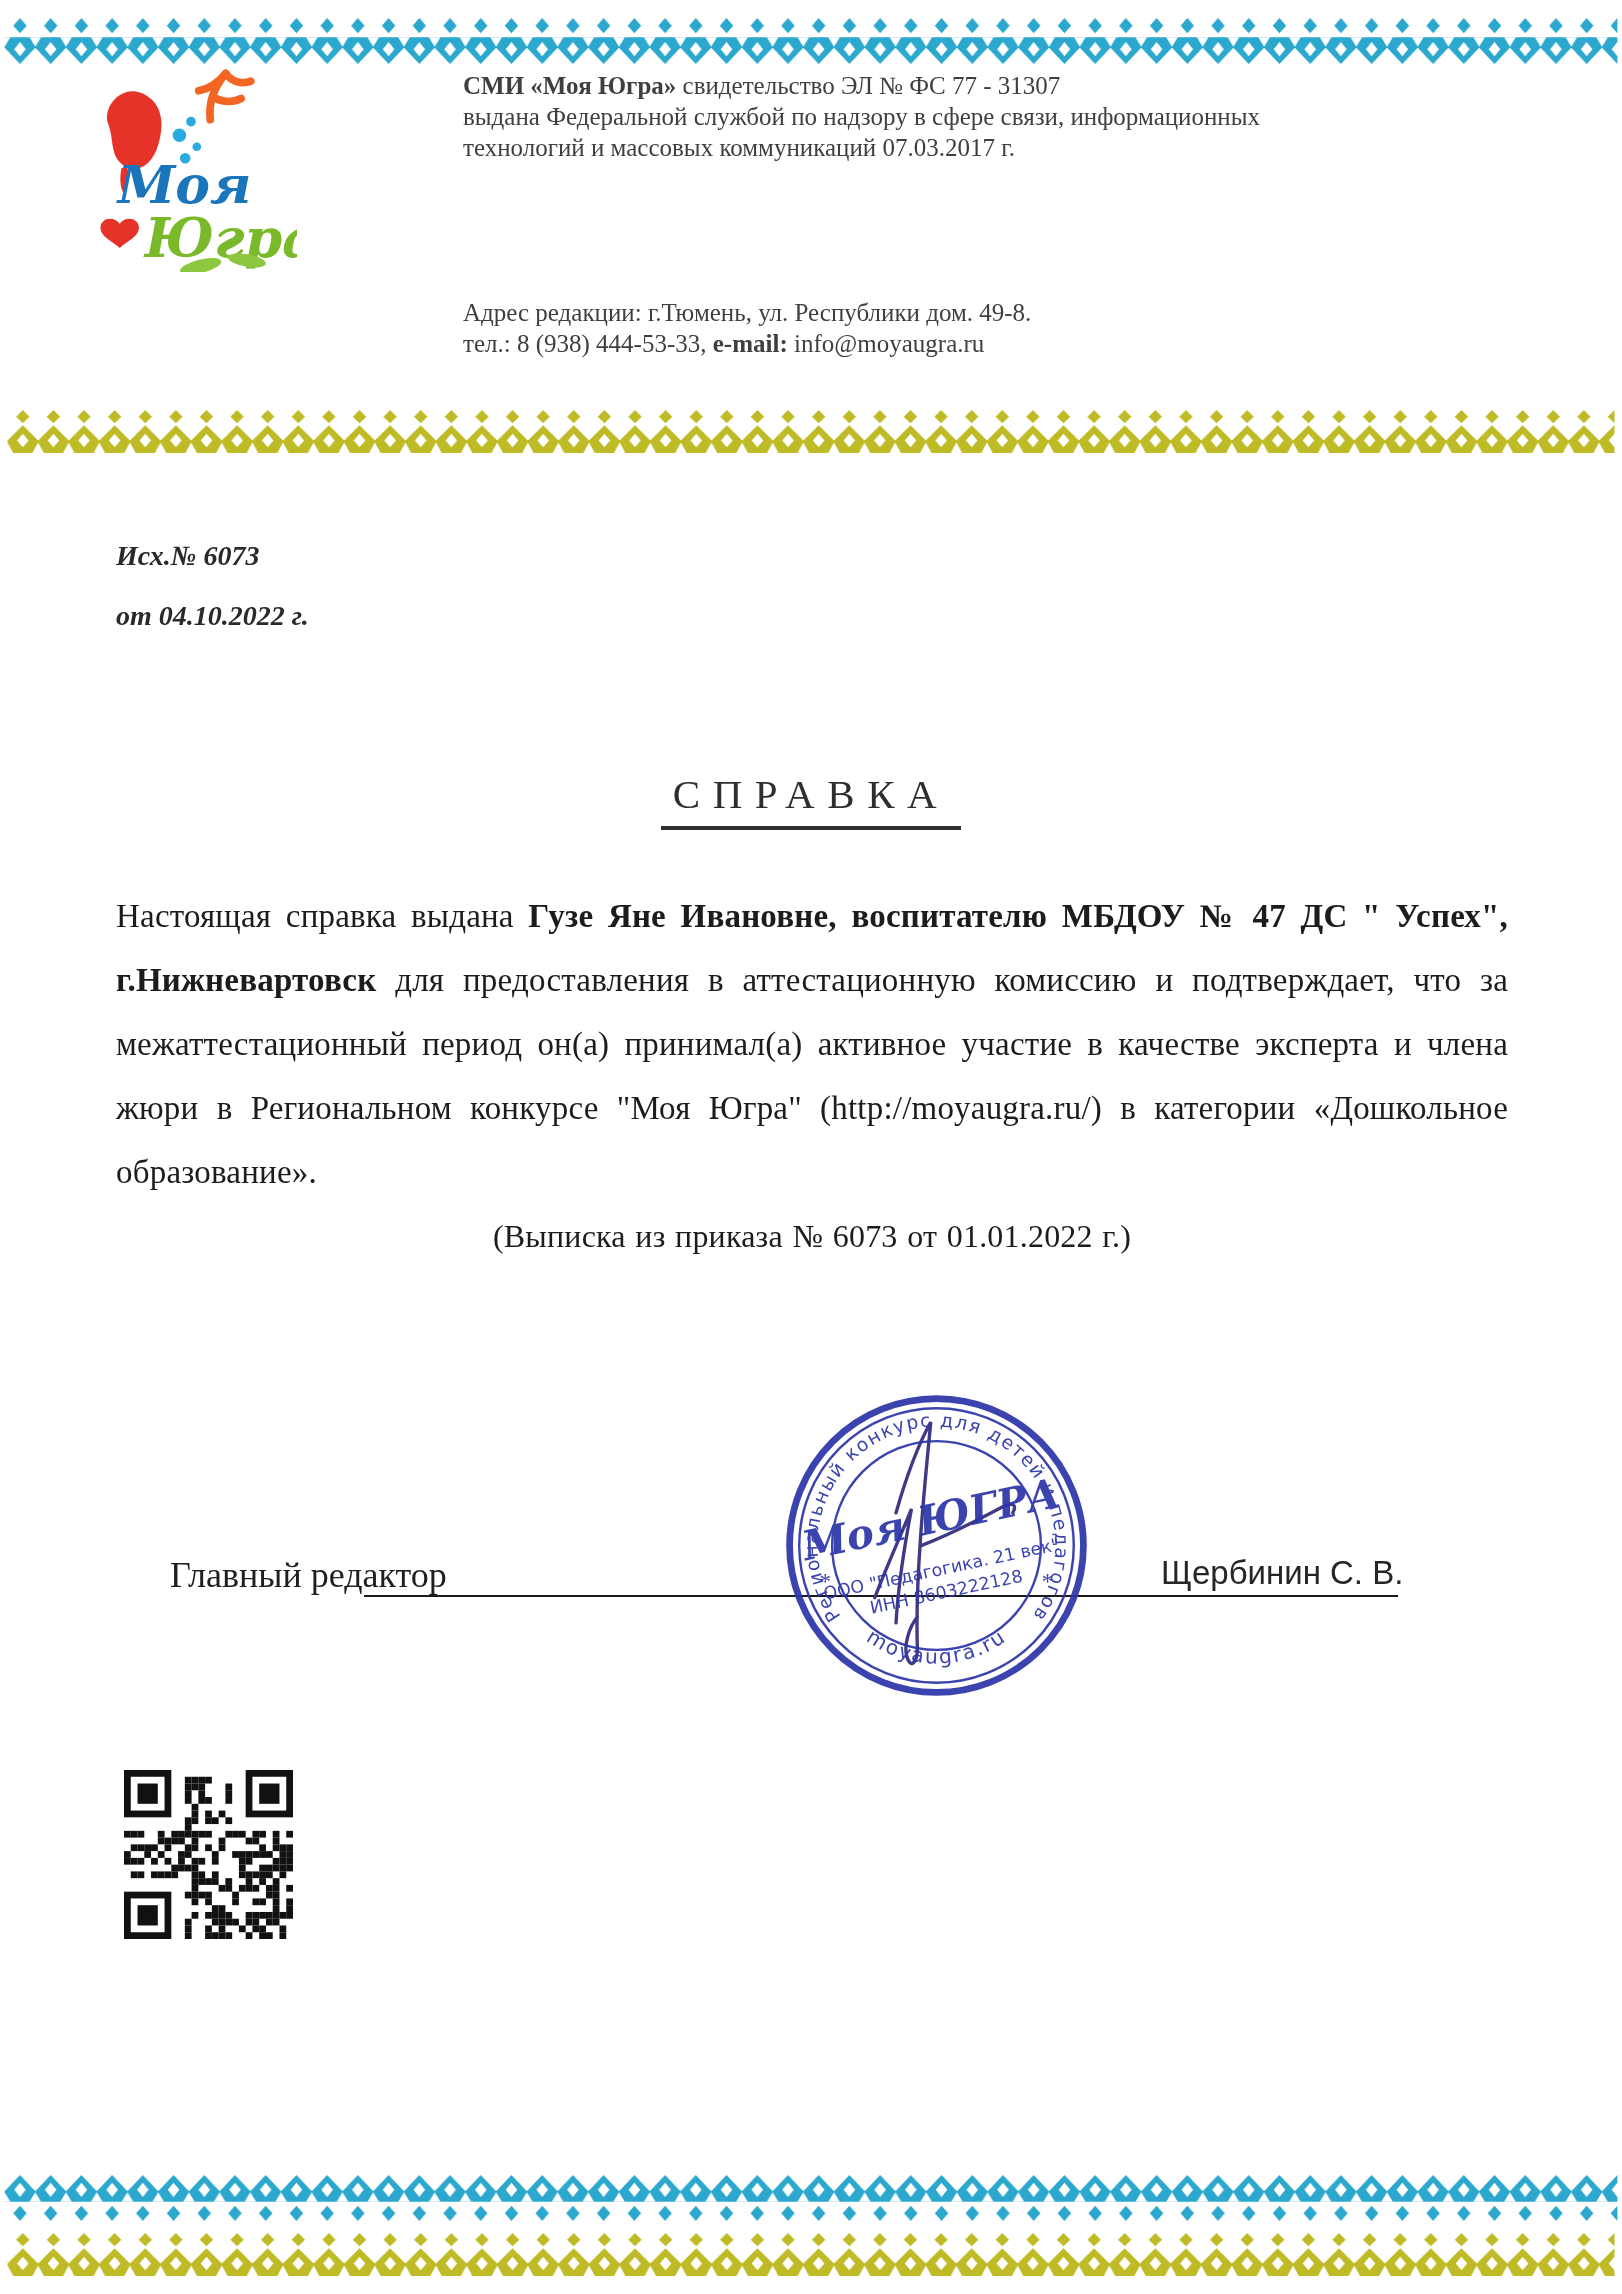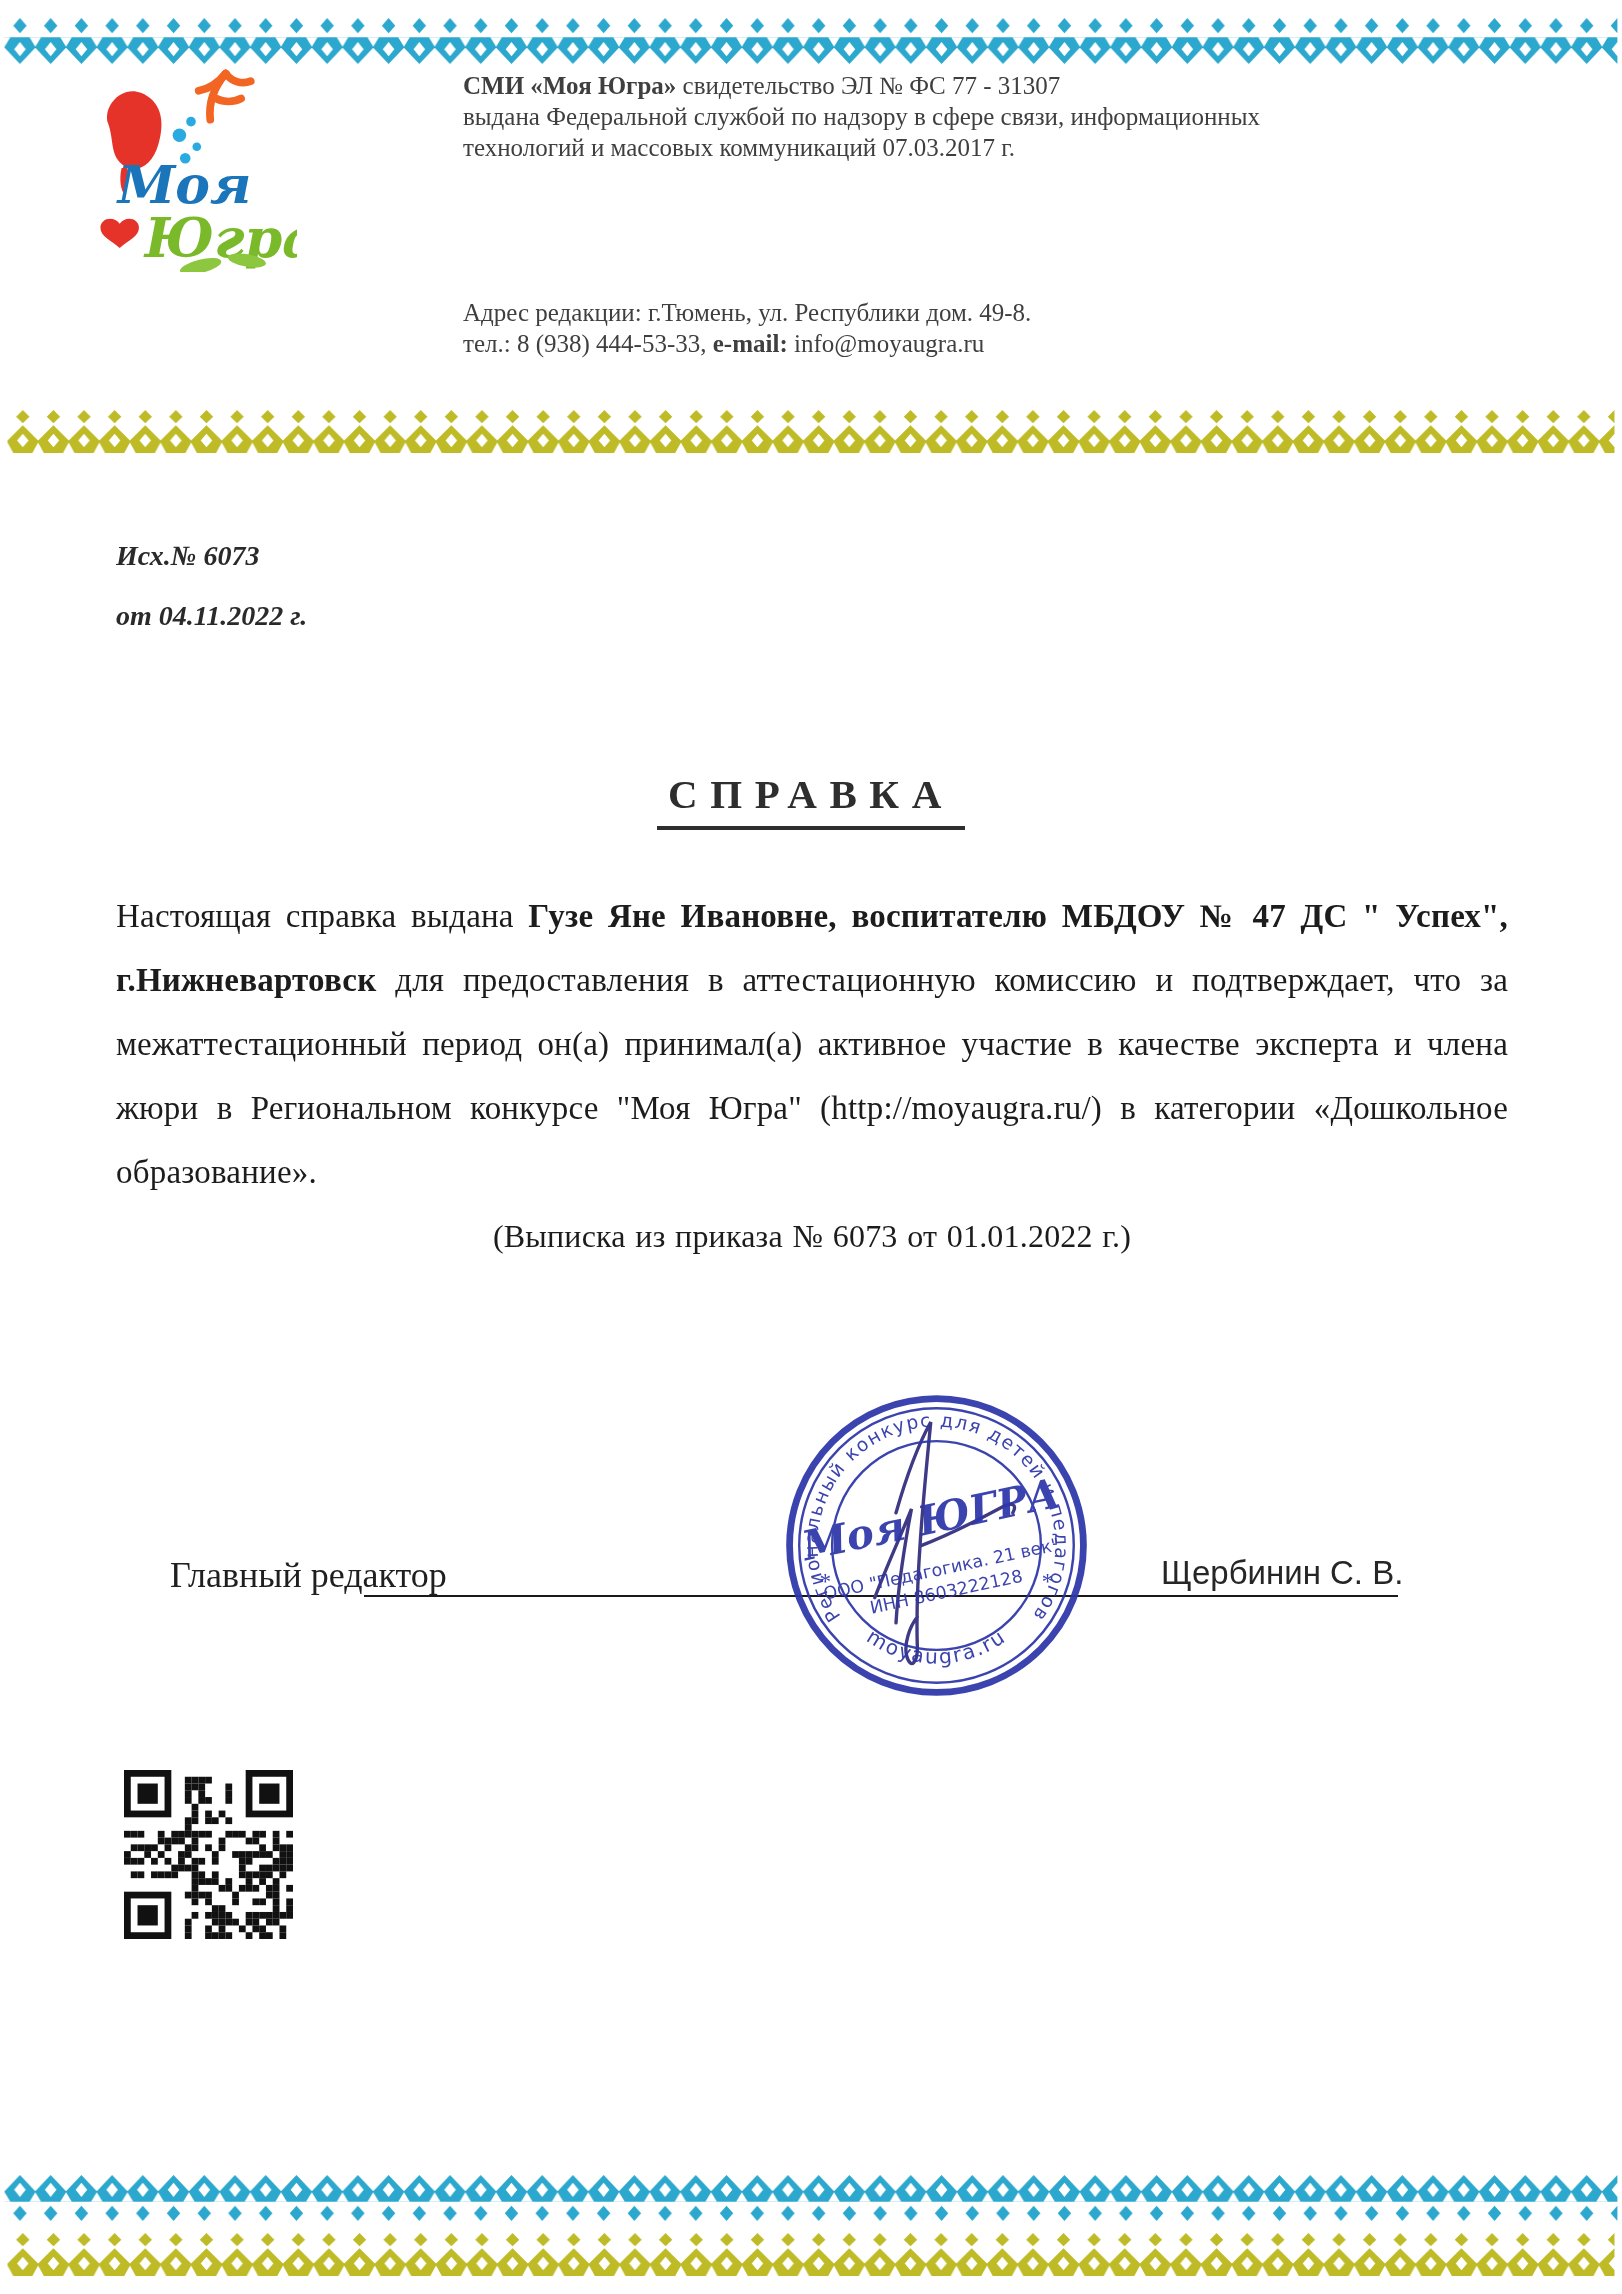--- a/index.html
+++ b/index.html
@@ -5,21 +5,21 @@
   html,body{margin:0;padding:0;background:#fff;}
   #page{position:relative;width:1622px;height:2294px;background:#ffffff;overflow:hidden;
         font-family:"Liberation Serif", serif;color:#1b1b1b;}
   .abs{position:absolute;}
   .hdr-line{font-size:25px;line-height:31px;color:#3f3f3f;white-space:nowrap;}
   .hdr-block{position:absolute;left:463px;}
   .b{font-weight:700;}
   #doc-meta{position:absolute;left:116px;top:526px;font-style:italic;font-weight:700;
             font-size:28px;line-height:60px;color:#2a2a2a;}
   #title-wrap{position:absolute;left:0;top:770px;width:1622px;text-align:center;}
-  #title-wrap span{display:inline-block;font-size:41px;font-weight:700;letter-spacing:12.6px;
+  #title-wrap span{display:inline-block;font-size:41px;font-weight:400;letter-spacing:12.6px;
             color:#2e2e2e;border-bottom:4.8px solid #2e2e2e;padding:0 11.6px 7.7px 11.6px;}
   #body-text{position:absolute;left:116px;top:884px;width:1392px;font-size:33px;
             line-height:64px;text-align:justify;color:#1c1c1c;letter-spacing:0.2px;word-spacing:1.4px;}
   #extract-line{font-size:32px;line-height:64px;color:#1c1c1c;text-align:center;}
   #role-label{position:absolute;left:170px;top:1554px;font-size:36px;color:#1f1f1f;}
   #sig-line{position:absolute;left:364px;top:1595px;width:1034px;height:1.9px;background:#1a1a1a;}
   #editor-name{position:absolute;left:1161px;top:1554px;font-family:"Liberation Sans",sans-serif;
             font-size:33px;color:#262626;}
   #stamp-svg{position:absolute;left:777px;top:1386px;opacity:.93;}
   #sig-svg{position:absolute;left:840px;top:1395px;}
@@ -109,21 +109,21 @@
           <path d="M16,26 L22,33 L16,40 L10,33 Z"></path>
           <path d="M48,26 L54,33 L48,40 L42,33 Z"></path>
         </g>
       </pattern>
     </defs>
     <rect width="1680" height="46" fill="url(#ptOlive)"></rect>
   </svg>
 
   <div id="doc-meta">
     <div>Исх.№ 6073</div>
-    <div>от 04.11.2022 г.</div>
+    <div>от 04.10.2022 г.</div>
   </div>
 
   <div id="title-wrap">
     <span>СПРАВКА</span>
   </div>
 
   <div id="body-text">
     <span>Настоящая справка выдана </span><span class="b">Гузе Яне Ивановне, воспитателю МБДОУ № 47 ДС " Успех", г.Нижневартовск</span><span> для предоставления в аттестационную комиссию и подтверждает, что за межаттестационный период он(а) принимал(а) активное участие в качестве эксперта и члена жюри в Региональном конкурсе "Моя Югра" (http://moyaugra.ru/) в категории «Дошкольное образование».</span>
     <div id="extract-line">(Выписка из приказа № 6073 от 01.01.2022 г.)</div>
   </div>

